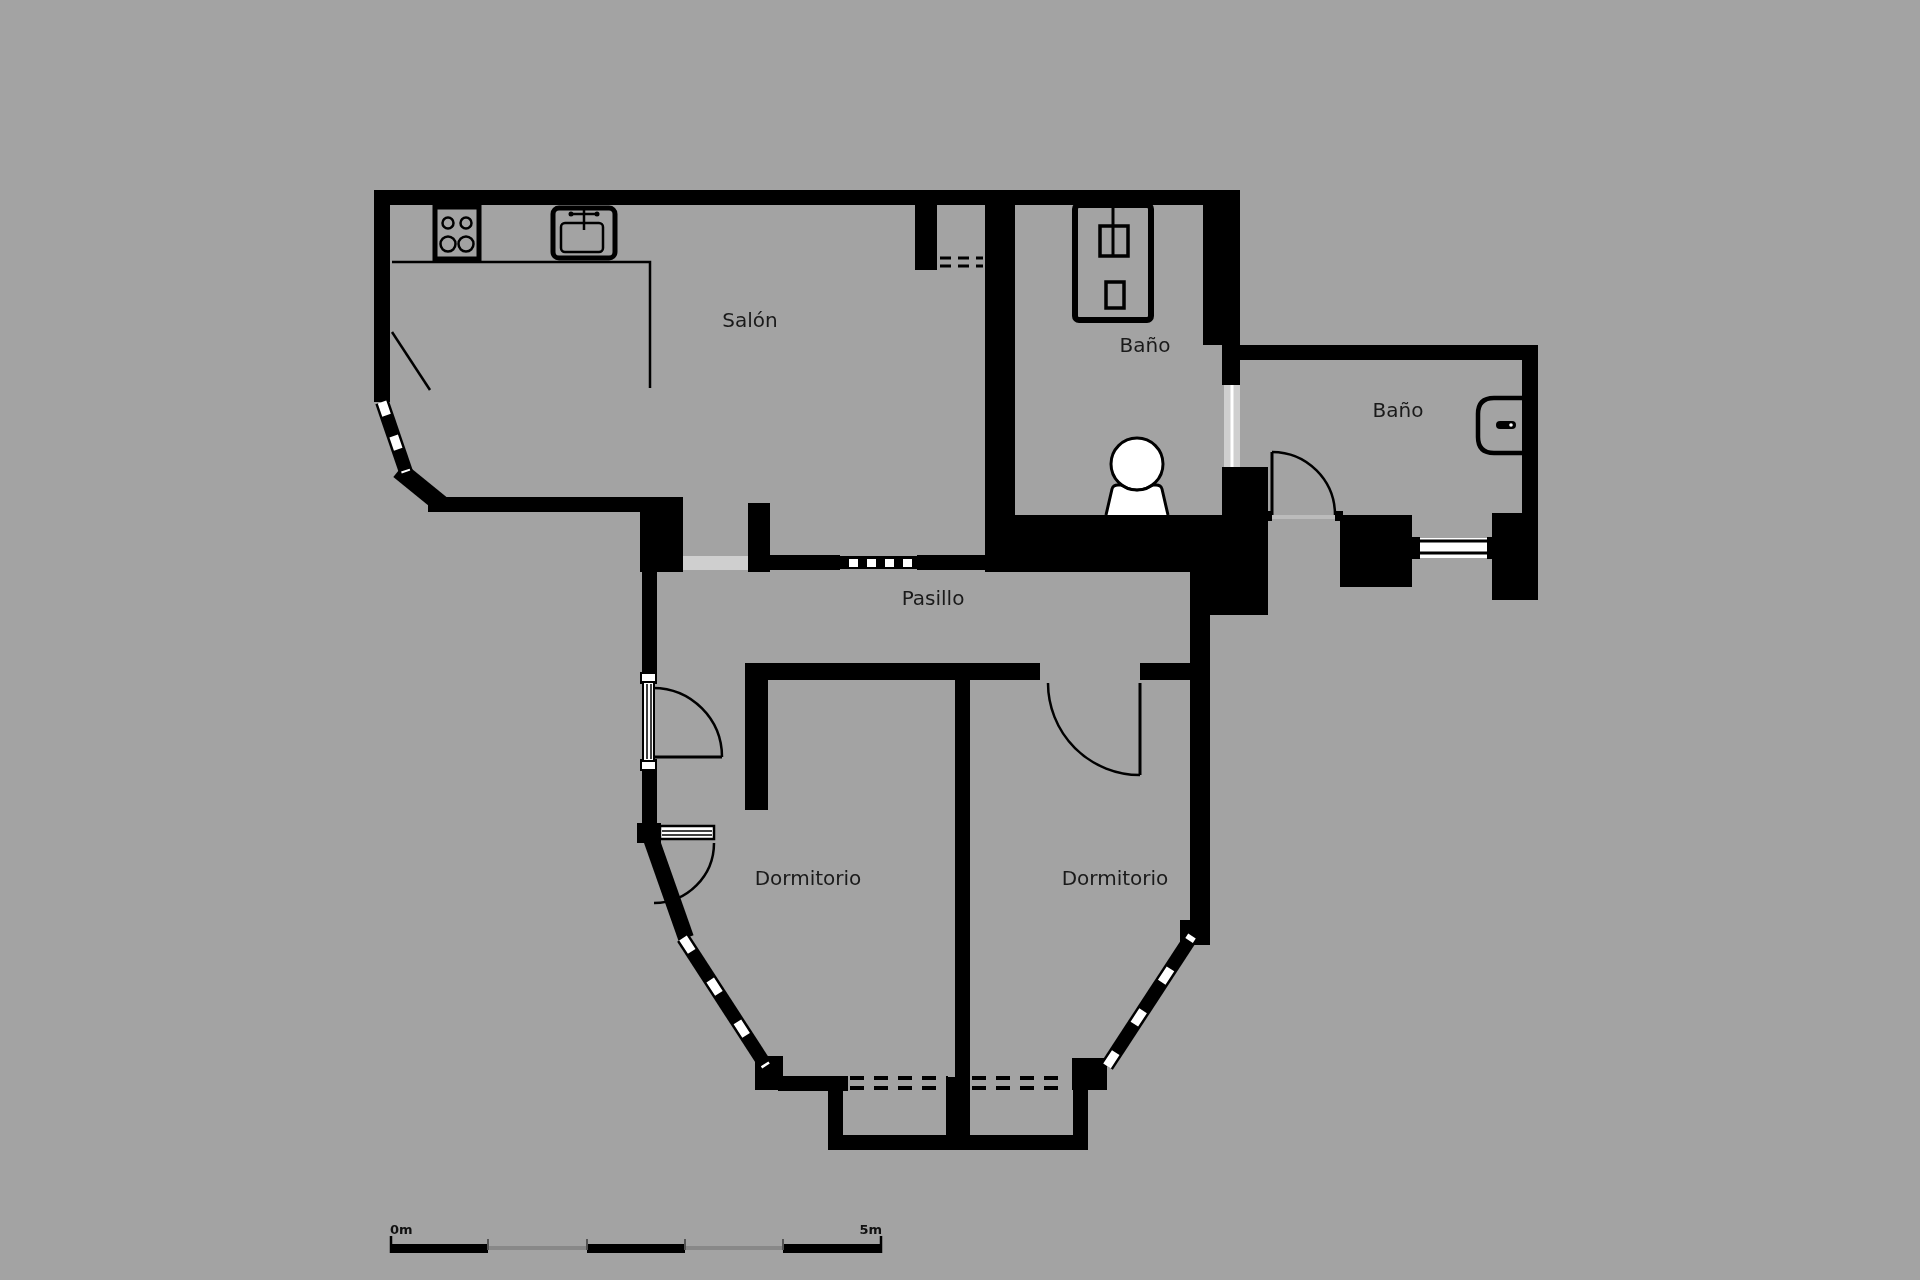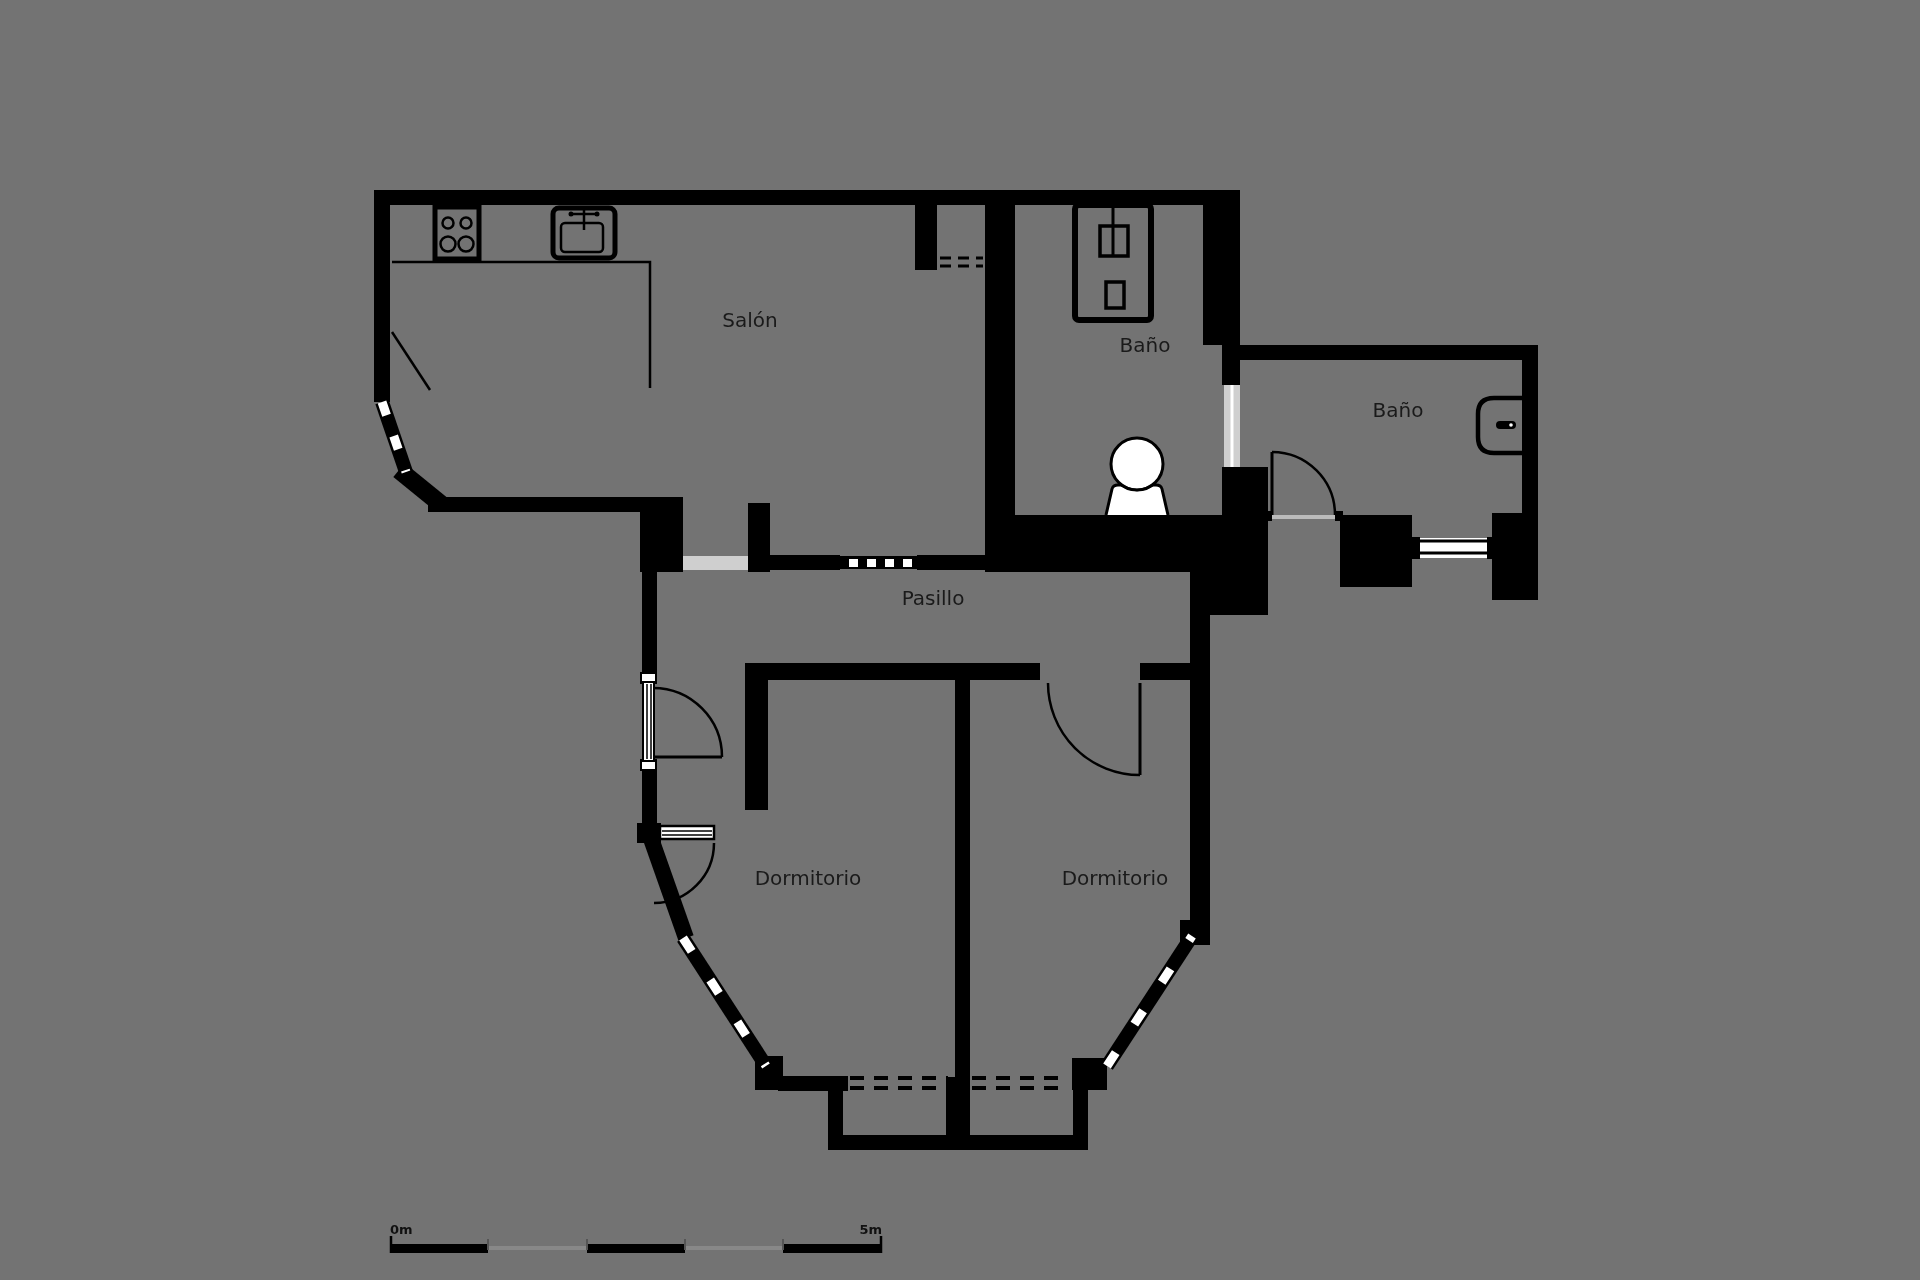--- a/index.html
+++ b/index.html
@@ -1,16 +1,16 @@
 <!DOCTYPE html>
 <html><head>
 <meta charset="utf-8">
 <style>
   html,body{margin:0;padding:0;background:#ffffff;}
-  .stage{position:relative;width:1920px;height:1280px;background:#737373;overflow:hidden;
+  .stage{position:relative;width:1920px;height:1280px;background:#a3a3a3;overflow:hidden;
          font-family:"DejaVu Sans", sans-serif;}
   svg{display:block}
   text.room-label{font-family:"DejaVu Sans", sans-serif;font-size:20px;fill:#1a1a1a;}
   text.scale-label{font-family:"DejaVu Sans", sans-serif;font-size:13px;font-weight:bold;fill:#111;}
 </style>
 </head>
 <body>
 
 <div class="stage">
 <svg width="1920" height="1280" viewBox="0 0 1920 1280">

